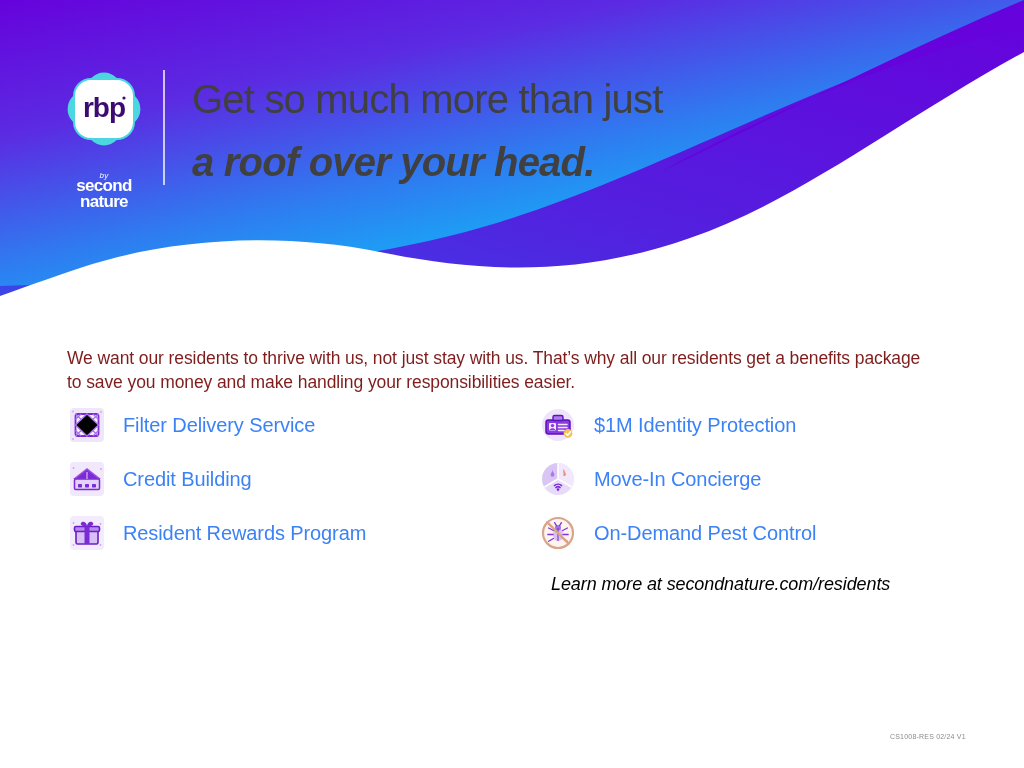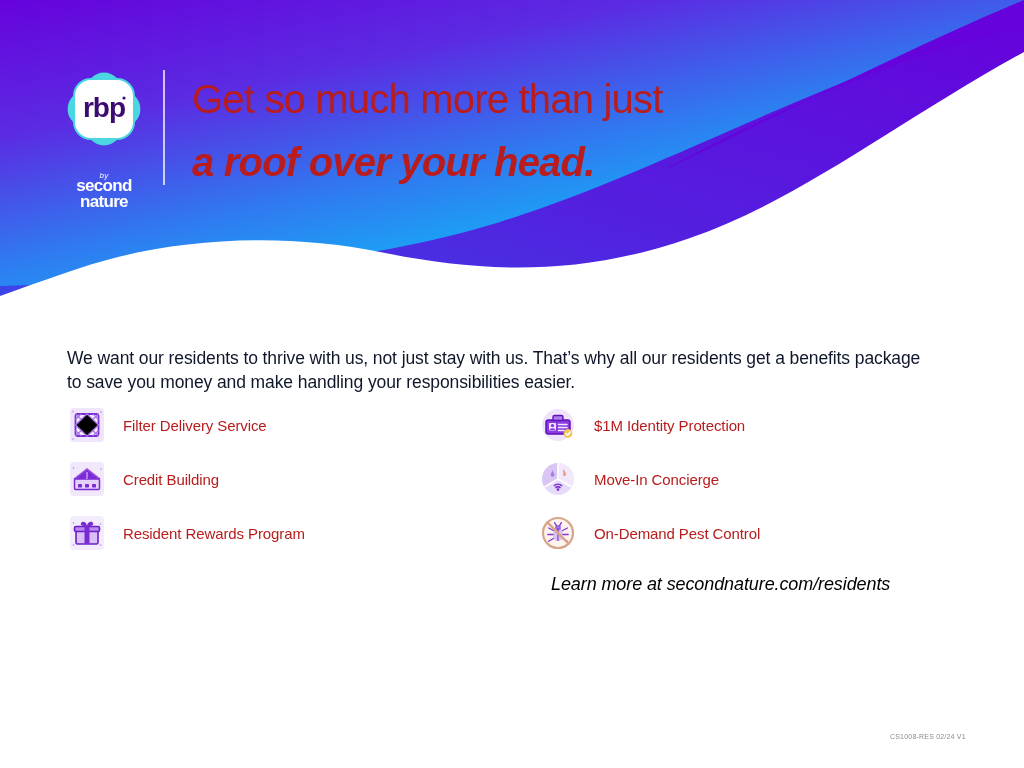--- a/index.html
+++ b/index.html
@@ -88,21 +88,21 @@
     height: 115px;
     background: rgba(255,255,255,0.72);
   }
 
   
   .headline {
     position: absolute;
     left: 192px;
     top: 76px;
     width: 720px;
-    color: #b91c1c;
+    color: #404040;
   }
   .headline-line1 {
     display: block;
     font-size: 40px;
     font-weight: 400;
     letter-spacing: -0.8px;
     line-height: 1.18;
     white-space: nowrap;
   }
   .headline-line2 {
@@ -124,21 +124,21 @@
     width: 1024px;
     height: 468px;
   }
   .intro {
     position: absolute;
     left: 67px;
     top: 28px;
     width: 870px;
     font-size: 17.5px;
     line-height: 1.42;
-    color: #0f172a;
+    color: #7f1d1d;
     letter-spacing: -0.1px;
   }
 
   
   .benefits {
     position: absolute;
     left: 0;
     top: 98px;
     width: 1024px;
   }
@@ -156,22 +156,22 @@
   }
   .benefit-icon {
     width: 40px;
     height: 40px;
     flex: 0 0 40px;
     margin-right: 16px;
     display: block;
   }
   .benefit-icon svg { display:block; width:40px; height:40px; }
   .benefit-label {
-    font-size: 15px;
-    color: #b91c1c;
+    font-size: 20px;
+    color: #3b82f6;
     letter-spacing: -0.1px;
     white-space: nowrap;
   }
 
   
   .cta {
     position: absolute;
     left: 551px;
     top: 274px;
     font-size: 18px;

